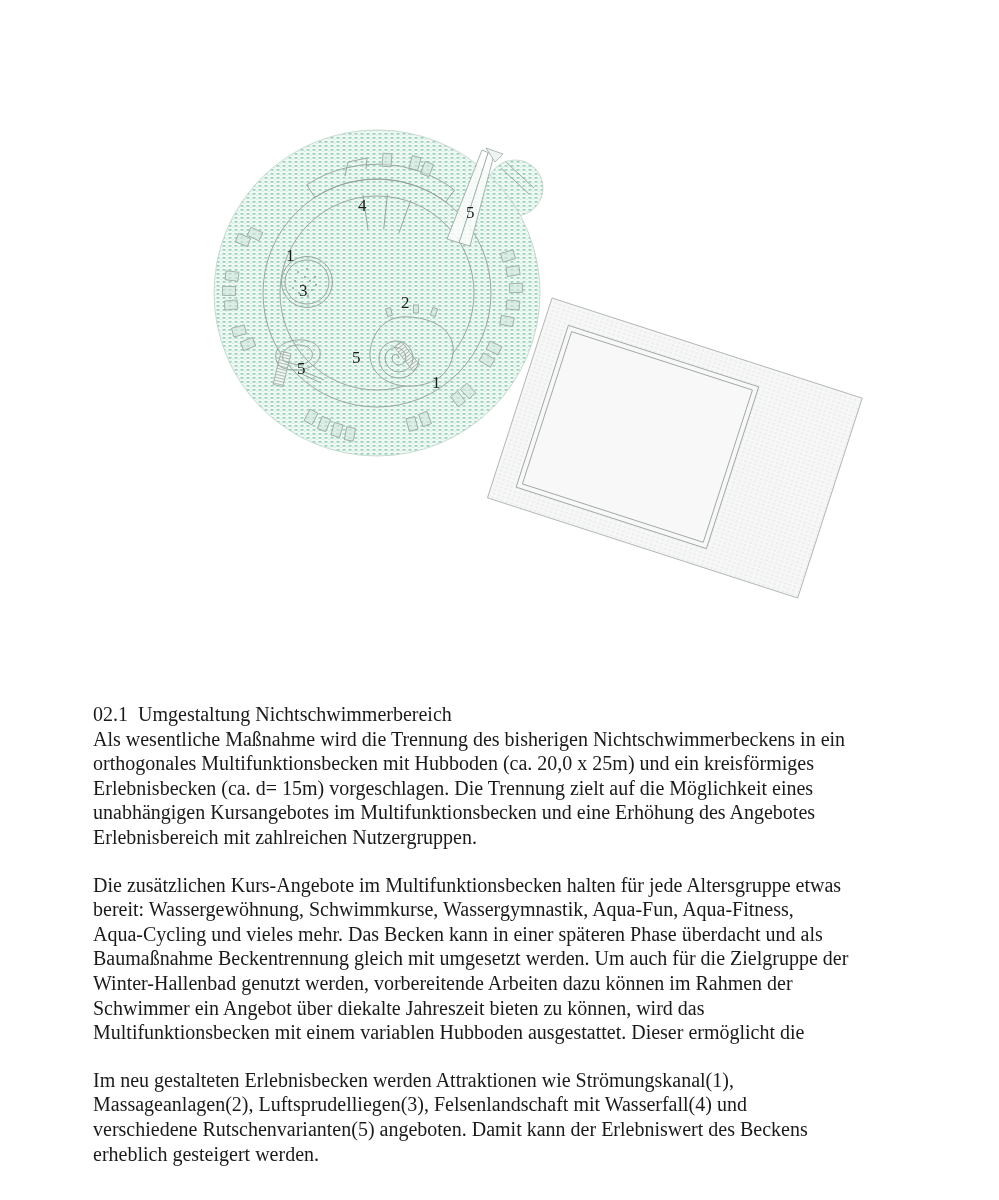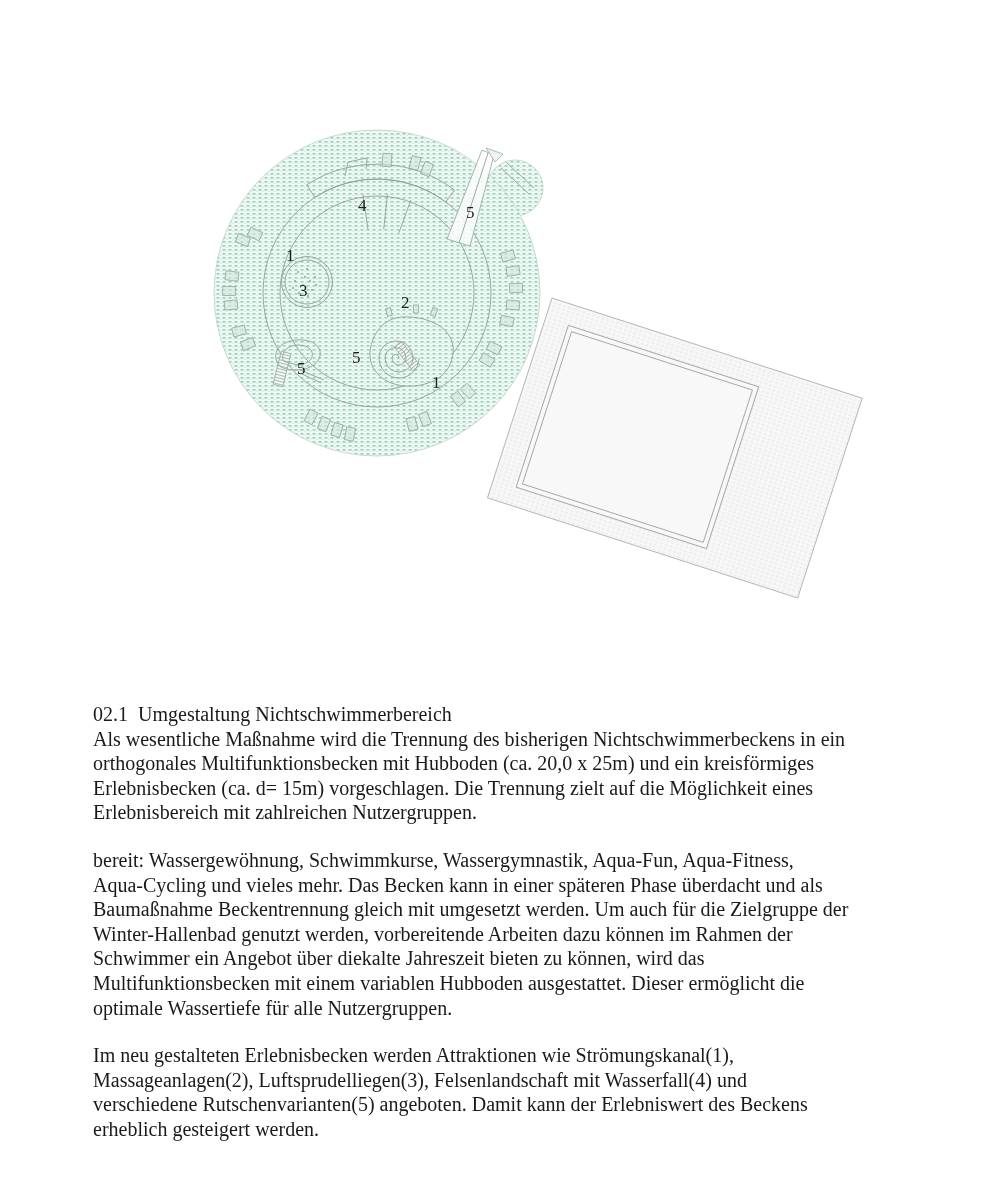--- a/index.html
+++ b/index.html
@@ -153,31 +153,32 @@
   </g>
 </svg>
 
 <div class="textblock">
   <div class="tline heading">02.1  Umgestaltung Nichtschwimmerbereich</div>
 
   <div class="para">
     <div class="tline">Als wesentliche Maßnahme wird die Trennung des bisherigen Nichtschwimmerbeckens in ein</div>
     <div class="tline">orthogonales Multifunktionsbecken mit Hubboden (ca. 20,0 x 25m) und ein kreisförmiges</div>
     <div class="tline">Erlebnisbecken (ca. d= 15m) vorgeschlagen. Die Trennung zielt auf die Möglichkeit eines</div>
+    <div class="tline">unabhängigen Kursangebotes im Multifunktionsbecken und eine Erhöhung des Angebotes</div>
     <div class="tline">Erlebnisbereich mit zahlreichen Nutzergruppen.</div>
   </div>
 
   <div class="para">
+    <div class="tline">Die zusätzlichen Kurs-Angebote im Multifunktionsbecken halten für jede Altersgruppe etwas</div>
     <div class="tline">bereit: Wassergewöhnung, Schwimmkurse, Wassergymnastik, Aqua-Fun, Aqua-Fitness,</div>
     <div class="tline">Aqua-Cycling und vieles mehr. Das Becken kann in einer späteren Phase überdacht und als</div>
     <div class="tline">Baumaßnahme Beckentrennung gleich mit umgesetzt werden. Um auch für die Zielgruppe der</div>
     <div class="tline">Winter-Hallenbad genutzt werden, vorbereitende Arbeiten dazu können im Rahmen der</div>
     <div class="tline">Schwimmer ein Angebot über diekalte Jahreszeit bieten zu können, wird das</div>
     <div class="tline">Multifunktionsbecken mit einem variablen Hubboden ausgestattet. Dieser ermöglicht die</div>
-    <div class="tline">optimale Wassertiefe für alle Nutzergruppen.</div>
   </div>
 
   <div class="para last">
     <div class="tline">Im neu gestalteten Erlebnisbecken werden Attraktionen wie Strömungskanal(1),</div>
     <div class="tline">Massageanlagen(2), Luftsprudelliegen(3), Felsenlandschaft mit Wasserfall(4) und</div>
     <div class="tline">verschiedene Rutschenvarianten(5) angeboten. Damit kann der Erlebniswert des Beckens</div>
     <div class="tline">erheblich gesteigert werden.</div>
   </div>
 </div>
 

